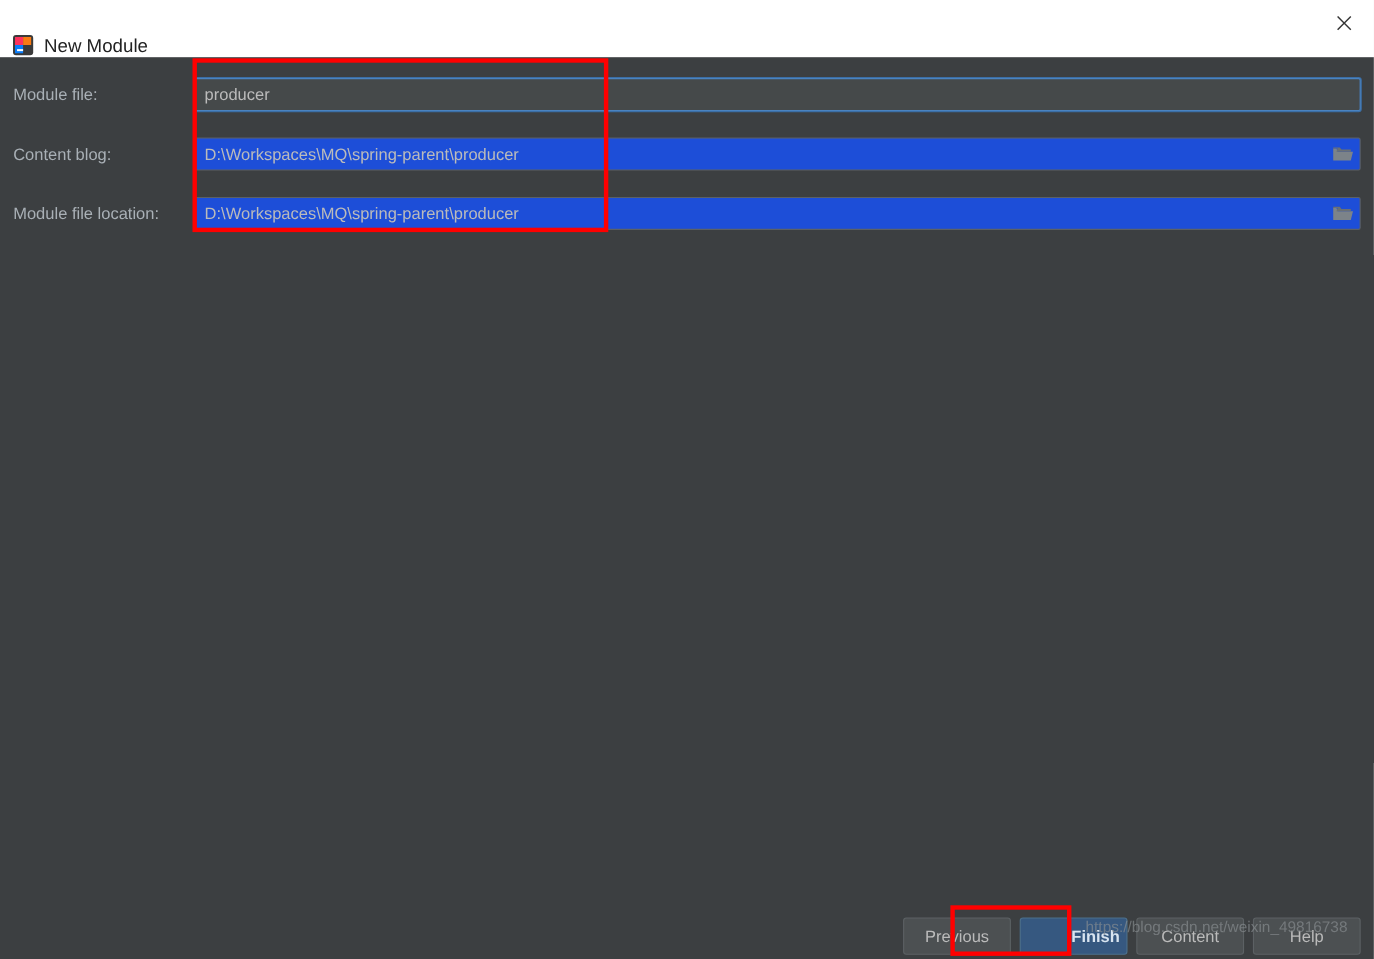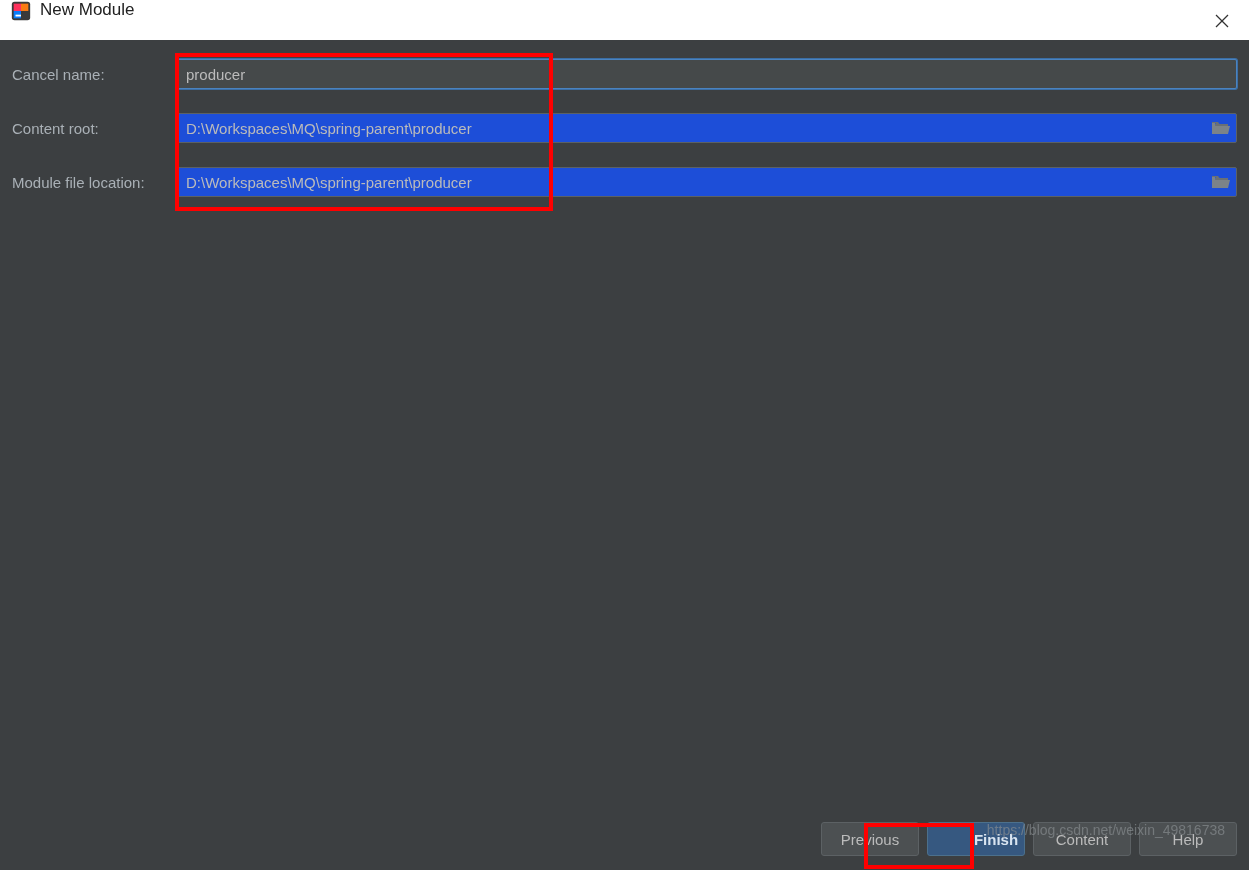--- a/index.html
+++ b/index.html
@@ -5,24 +5,24 @@
     * { margin: 0; padding: 0; box-sizing: border-box; }
     body {
       width: 1249px;
       height: 872px;
       font-family: "Segoe UI", Arial, sans-serif;
       background: #ffffff;
       overflow: hidden;
       position: relative;
     }
     .titlebar {
-      height: 40px;
+      height: 52px;
       background: #ffffff;
       display: flex;
-      align-items: flex-start;
+      align-items: flex-end;
       padding: 0 10px;
       position: relative;
     }
     .app-icon {
       width: 22px;
       height: 22px;
       margin-right: 8px;
       display: inline-flex;
       align-items: center;
       justify-content: center;
@@ -184,28 +184,28 @@
     <svg viewBox="0 0 14 14">
       <line x1="1" y1="1" x2="13" y2="13" stroke="#333" stroke-width="1.3"></line>
       <line x1="13" y1="1" x2="1" y2="13" stroke="#333" stroke-width="1.3"></line>
     </svg>
   </div>
 </div>
 
 <div class="content-area">
 
   <div class="form-row">
-    <div class="form-label">Cancel name:</div>
+    <div class="form-label">Module file:</div>
     <div class="field-wrap">
       <input type="text" class="text-field focused" value="producer" style="">
     </div>
   </div>
 
   <div class="form-row">
-    <div class="form-label">Content root:</div>
+    <div class="form-label">Content blog:</div>
     <div class="field-wrap">
       <div class="path-field">
         <span>D:\Workspaces\MQ\spring-parent\producer</span>
       </div>
       <span class="browse-icon">
         <svg viewBox="0 0 20 16">
           <path d="M1 3 L1 14 L17 14 L19 6 L5 6 L4 3 Z" fill="#7c8389"></path>
           <path d="M1 3 L1 6 L4 6 L5 3 Z M1 2 L7 2 L8.5 4 L17 4 L17 6 L1 6 Z" fill="#6a7075"></path>
         </svg>
       </span>

